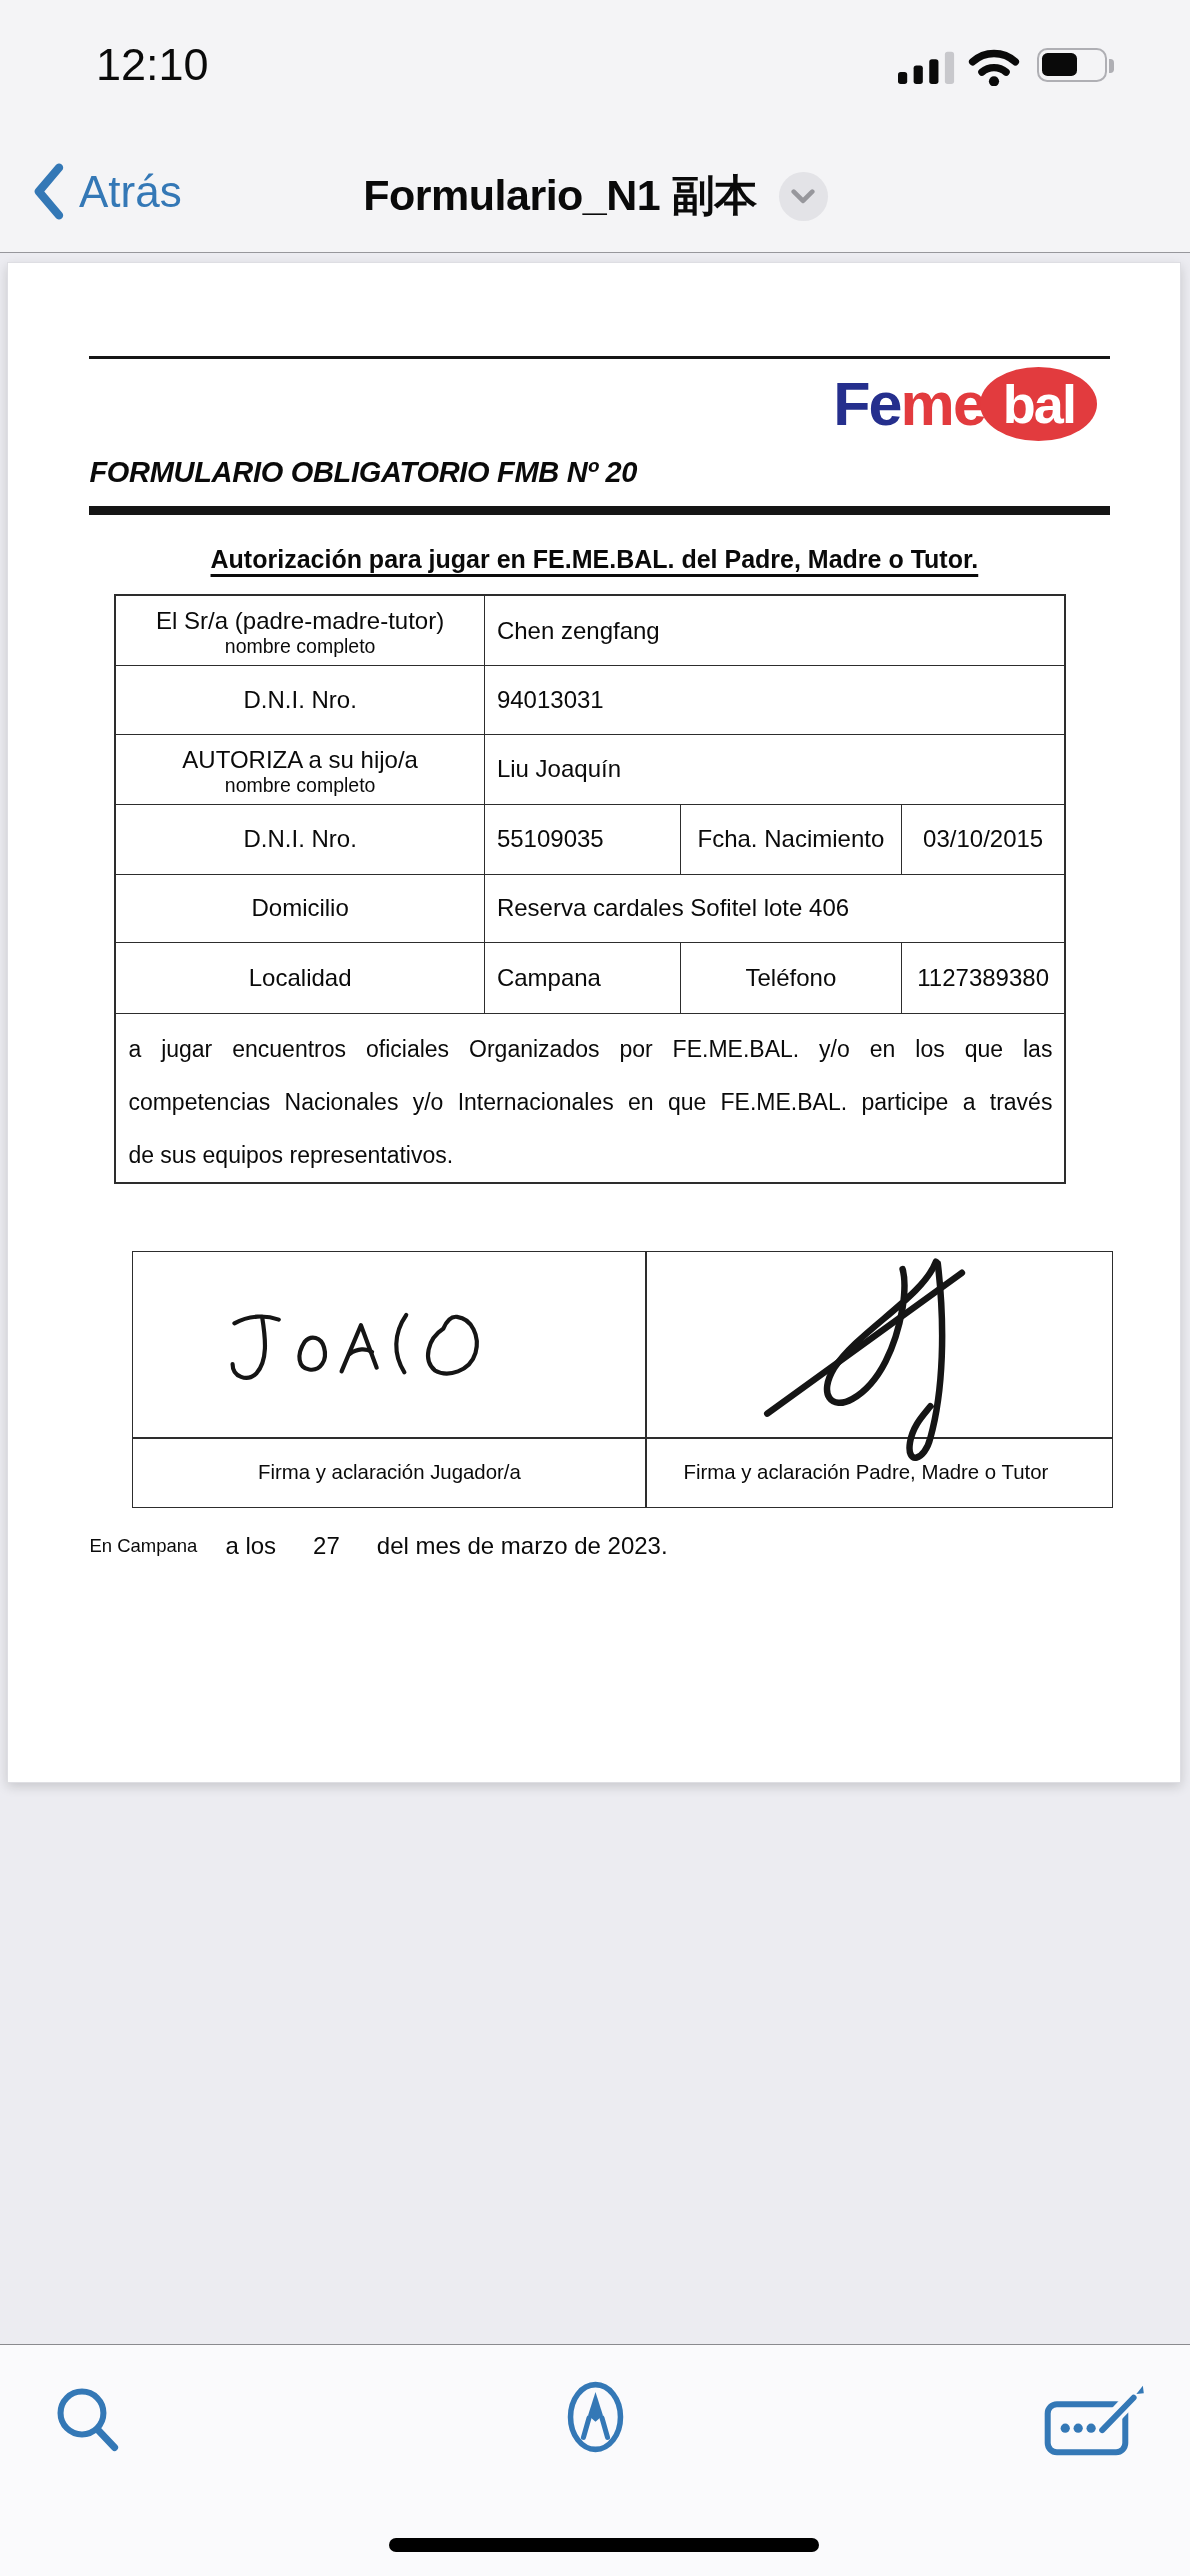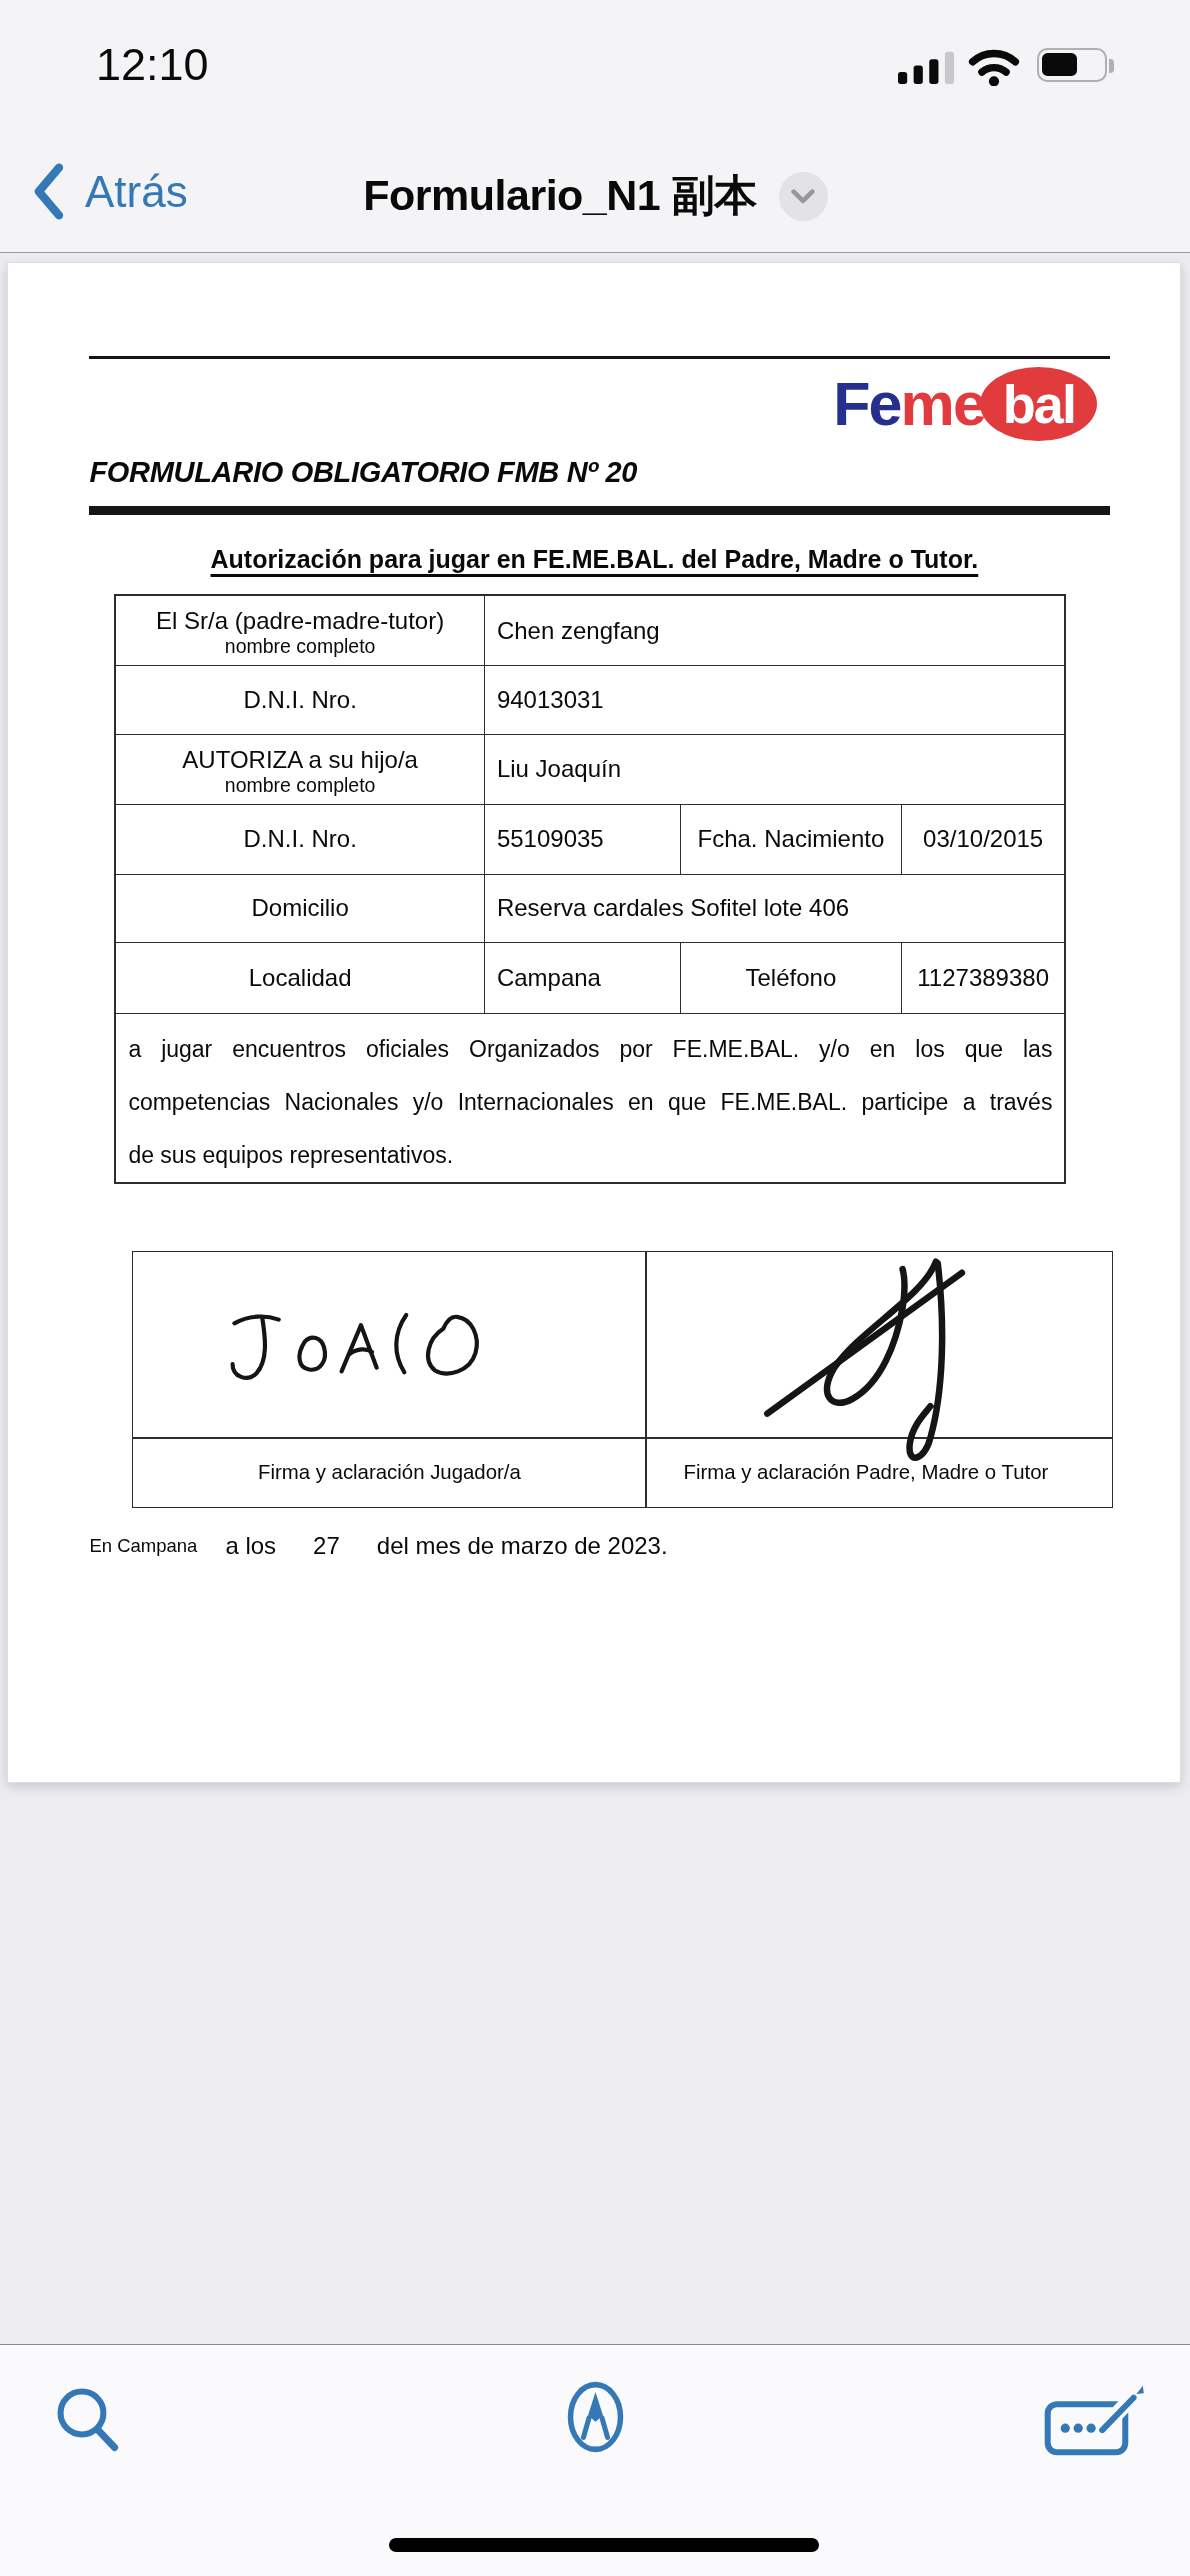--- a/index.html
+++ b/index.html
@@ -9,21 +9,21 @@
   .top-chrome{position:absolute;top:0;left:0;width:1191px;height:253px;background:#F4F4F6;
               border-bottom:1.9px solid #97979C;box-sizing:border-box;}
   .time{position:absolute;left:96px;top:39px;font-size:45px;font-weight:400;color:#0a0a0a;letter-spacing:0;}
   .signal-svg{position:absolute;left:898px;top:49px;}
   .wifi-svg{position:absolute;left:968px;top:47px;}
   .battery{position:absolute;left:1037px;top:48px;width:70px;height:34px;border:2.8px solid #AFAFB4;
            border-radius:10.2px;box-sizing:border-box;}
   .battery-fill{position:absolute;left:2.8px;top:2.8px;width:35px;height:23px;background:#0a0a0a;border-radius:5.6px;}
   .battery-nub{position:absolute;right:-9.3px;top:9.3px;width:5.6px;height:14px;background:#AFAFB4;
                border-radius:0 3.7px 3.7px 0;}
-  .back-button{position:absolute;left:32px;top:163px;display:flex;align-items:center;gap:21px;cursor:pointer;}
+  .back-button{position:absolute;left:32px;top:163px;display:flex;align-items:center;gap:15px;cursor:pointer;}
   .back-label{font-size:44px;color:#3478B6;}
   .title-group{position:absolute;left:0;top:167px;width:1191px;display:flex;justify-content:center;
                align-items:center;gap:22px;}
   .nav-title{font-size:43px;font-weight:700;color:#0a0a0a;letter-spacing:-0.5px;}
   .chevron-circle{width:49px;height:49px;border-radius:50%;background:#E3E3E7;display:flex;
                   align-items:center;justify-content:center;cursor:pointer;}
   
   .doc-area{position:absolute;top:255px;left:0;width:1191px;height:2089px;background:#ECECF1;}
   .page{position:absolute;left:7.4px;top:7.4px;width:1174px;height:1521px;background:#ffffff;
         border:0.9px solid #DEDEE3;box-shadow:0 3.7px 11px rgba(0,0,0,0.16);box-sizing:border-box;}

